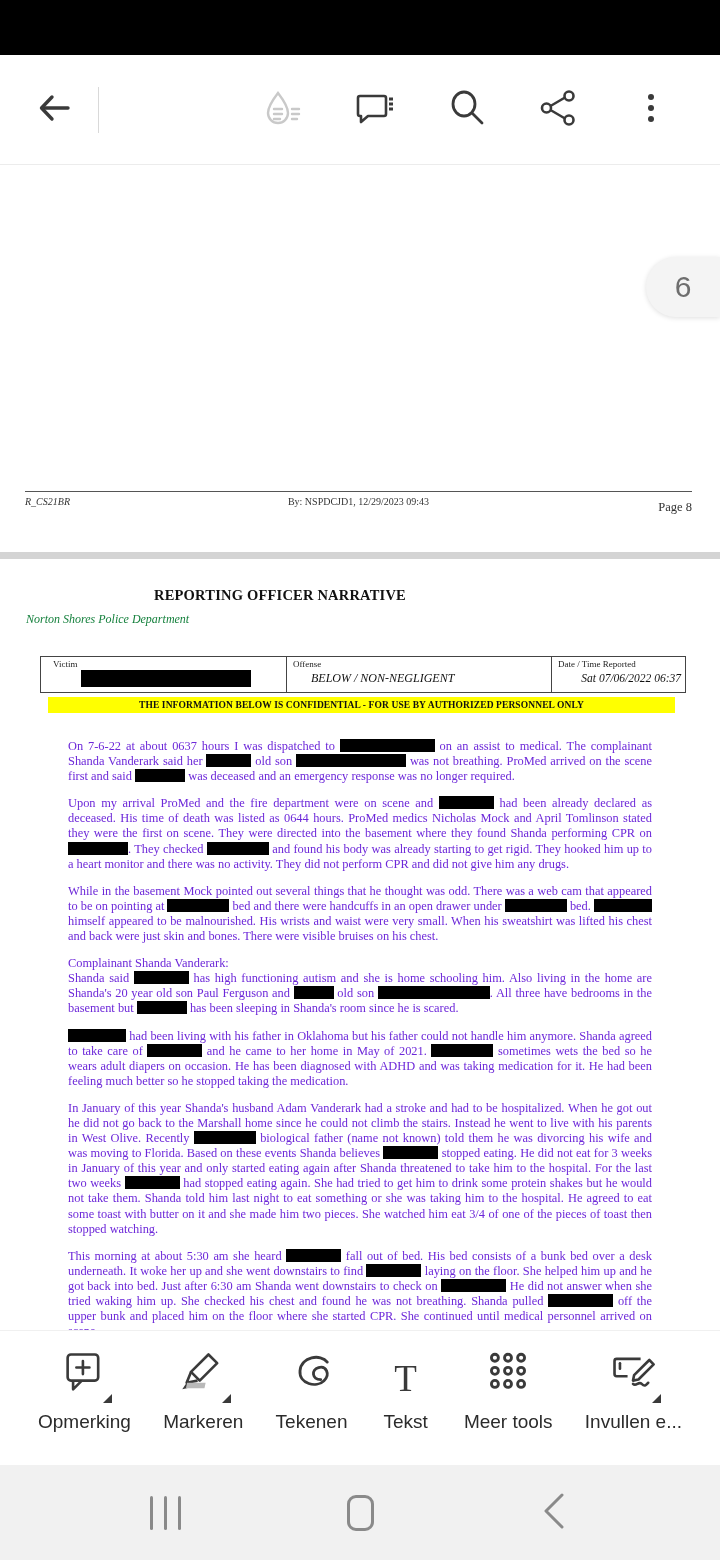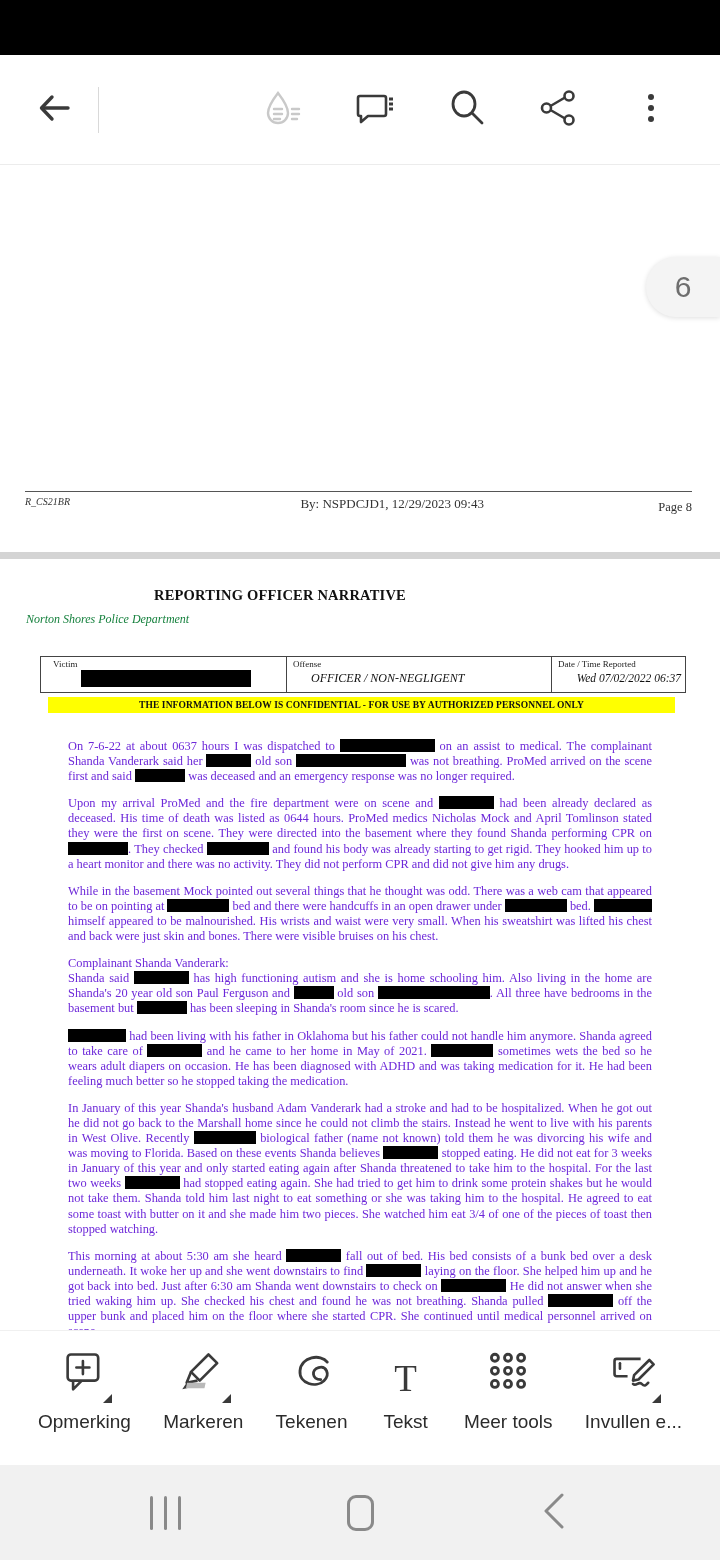--- a/index.html
+++ b/index.html
@@ -19,21 +19,21 @@
   .icon-btn { width:42px; height:42px; display:flex; align-items:center; justify-content:center; cursor:pointer; }
 
   
   .content { position:relative; height:1165px; background:#fff; overflow:hidden; }
 
   .page5 { position:relative; height:387px; background:#fff; }
   .p5-footer { position:absolute; left:25px; right:28px; top:326px; border-top:1.5px solid #555;
                padding-top:4px; display:flex; align-items:flex-start;
                font-family:"Liberation Serif", serif; color:#333;gap:20px; }
   .p5-left  { width:30%; font-style:italic; font-size:10px; }
-  .p5-center{ width:40%; text-align:right; font-size:13px; }
+  .p5-center{ width:40%; text-align:center; font-size:10px; }
   .p5-right { width:30%; text-align:right; font-size:12.5px; padding-top:4px; }
 
   .page-sep { height:7px; background:#d4d4d4; }
 
   .page6 { position:relative; background:#fff; padding-top:28px;
            font-family:"Liberation Serif", serif; color:#111; }
   .report-head { position:relative; height:69px; }
   .report-title { text-align:center; width:560px; font-weight:bold; font-size:14.5px; letter-spacing:.2px; }
   .report-agency { font-style:italic; font-size:12px; margin:8px 0 0 26px; color:#15803d; }
   .oca-box { position:absolute; top:2px; right:34px; width:136px; height:40px;
@@ -165,25 +165,25 @@
         <div class="report-agency">Norton Shores Police Department</div>
       </div>
 
       <div class="head-table">
         <div class="cell">
           <div class="cell-label victim-label">Victim</div>
           <div class="redact-bar"></div>
         </div>
         <div class="cell">
           <div class="cell-label">Offense</div>
-          <div class="offense-value">OFFICER / NON-NEGLIGENT</div>
+          <div class="offense-value">BELOW / NON-NEGLIGENT</div>
         </div>
         <div class="cell">
           <div class="cell-label">Date / Time Reported</div>
-          <div class="date-value">Wed 07/02/2022 06:37</div>
+          <div class="date-value">Sat 07/06/2022 06:37</div>
         </div>
       </div>
 
       <div class="confidential">
         <span>THE INFORMATION BELOW IS CONFIDENTIAL - FOR USE BY AUTHORIZED PERSONNEL ONLY</span>
       </div>
 
       <div class="narrative" id="narrative">
           <p>On 7-6-22 at about 0637 hours I was dispatched to <span class="redact" style="width: 95px;"></span> on an assist to medical.  The complainant Shanda Vanderark said her <span class="redact" style="width: 45px;"></span> old son <span class="redact" style="width: 110px;"></span> was not breathing.  ProMed arrived on the scene first and said <span class="redact" style="width: 50px;"></span> was deceased and an emergency response was no longer required.</p>
           <p>Upon my arrival ProMed and the fire department were on scene and <span class="redact" style="width: 55px;"></span> had been already declared as deceased.  His time of death was listed as 0644 hours.  ProMed medics Nicholas Mock and April Tomlinson stated they were the first on scene.  They were directed into the basement where they found Shanda performing CPR on <span class="redact" style="width: 60px;"></span>.  They checked <span class="redact" style="width: 62px;"></span> and found his body was already starting to get rigid.  They hooked him up to a heart monitor and there was no activity.  They did not perform CPR and did not give him any drugs.</p>

